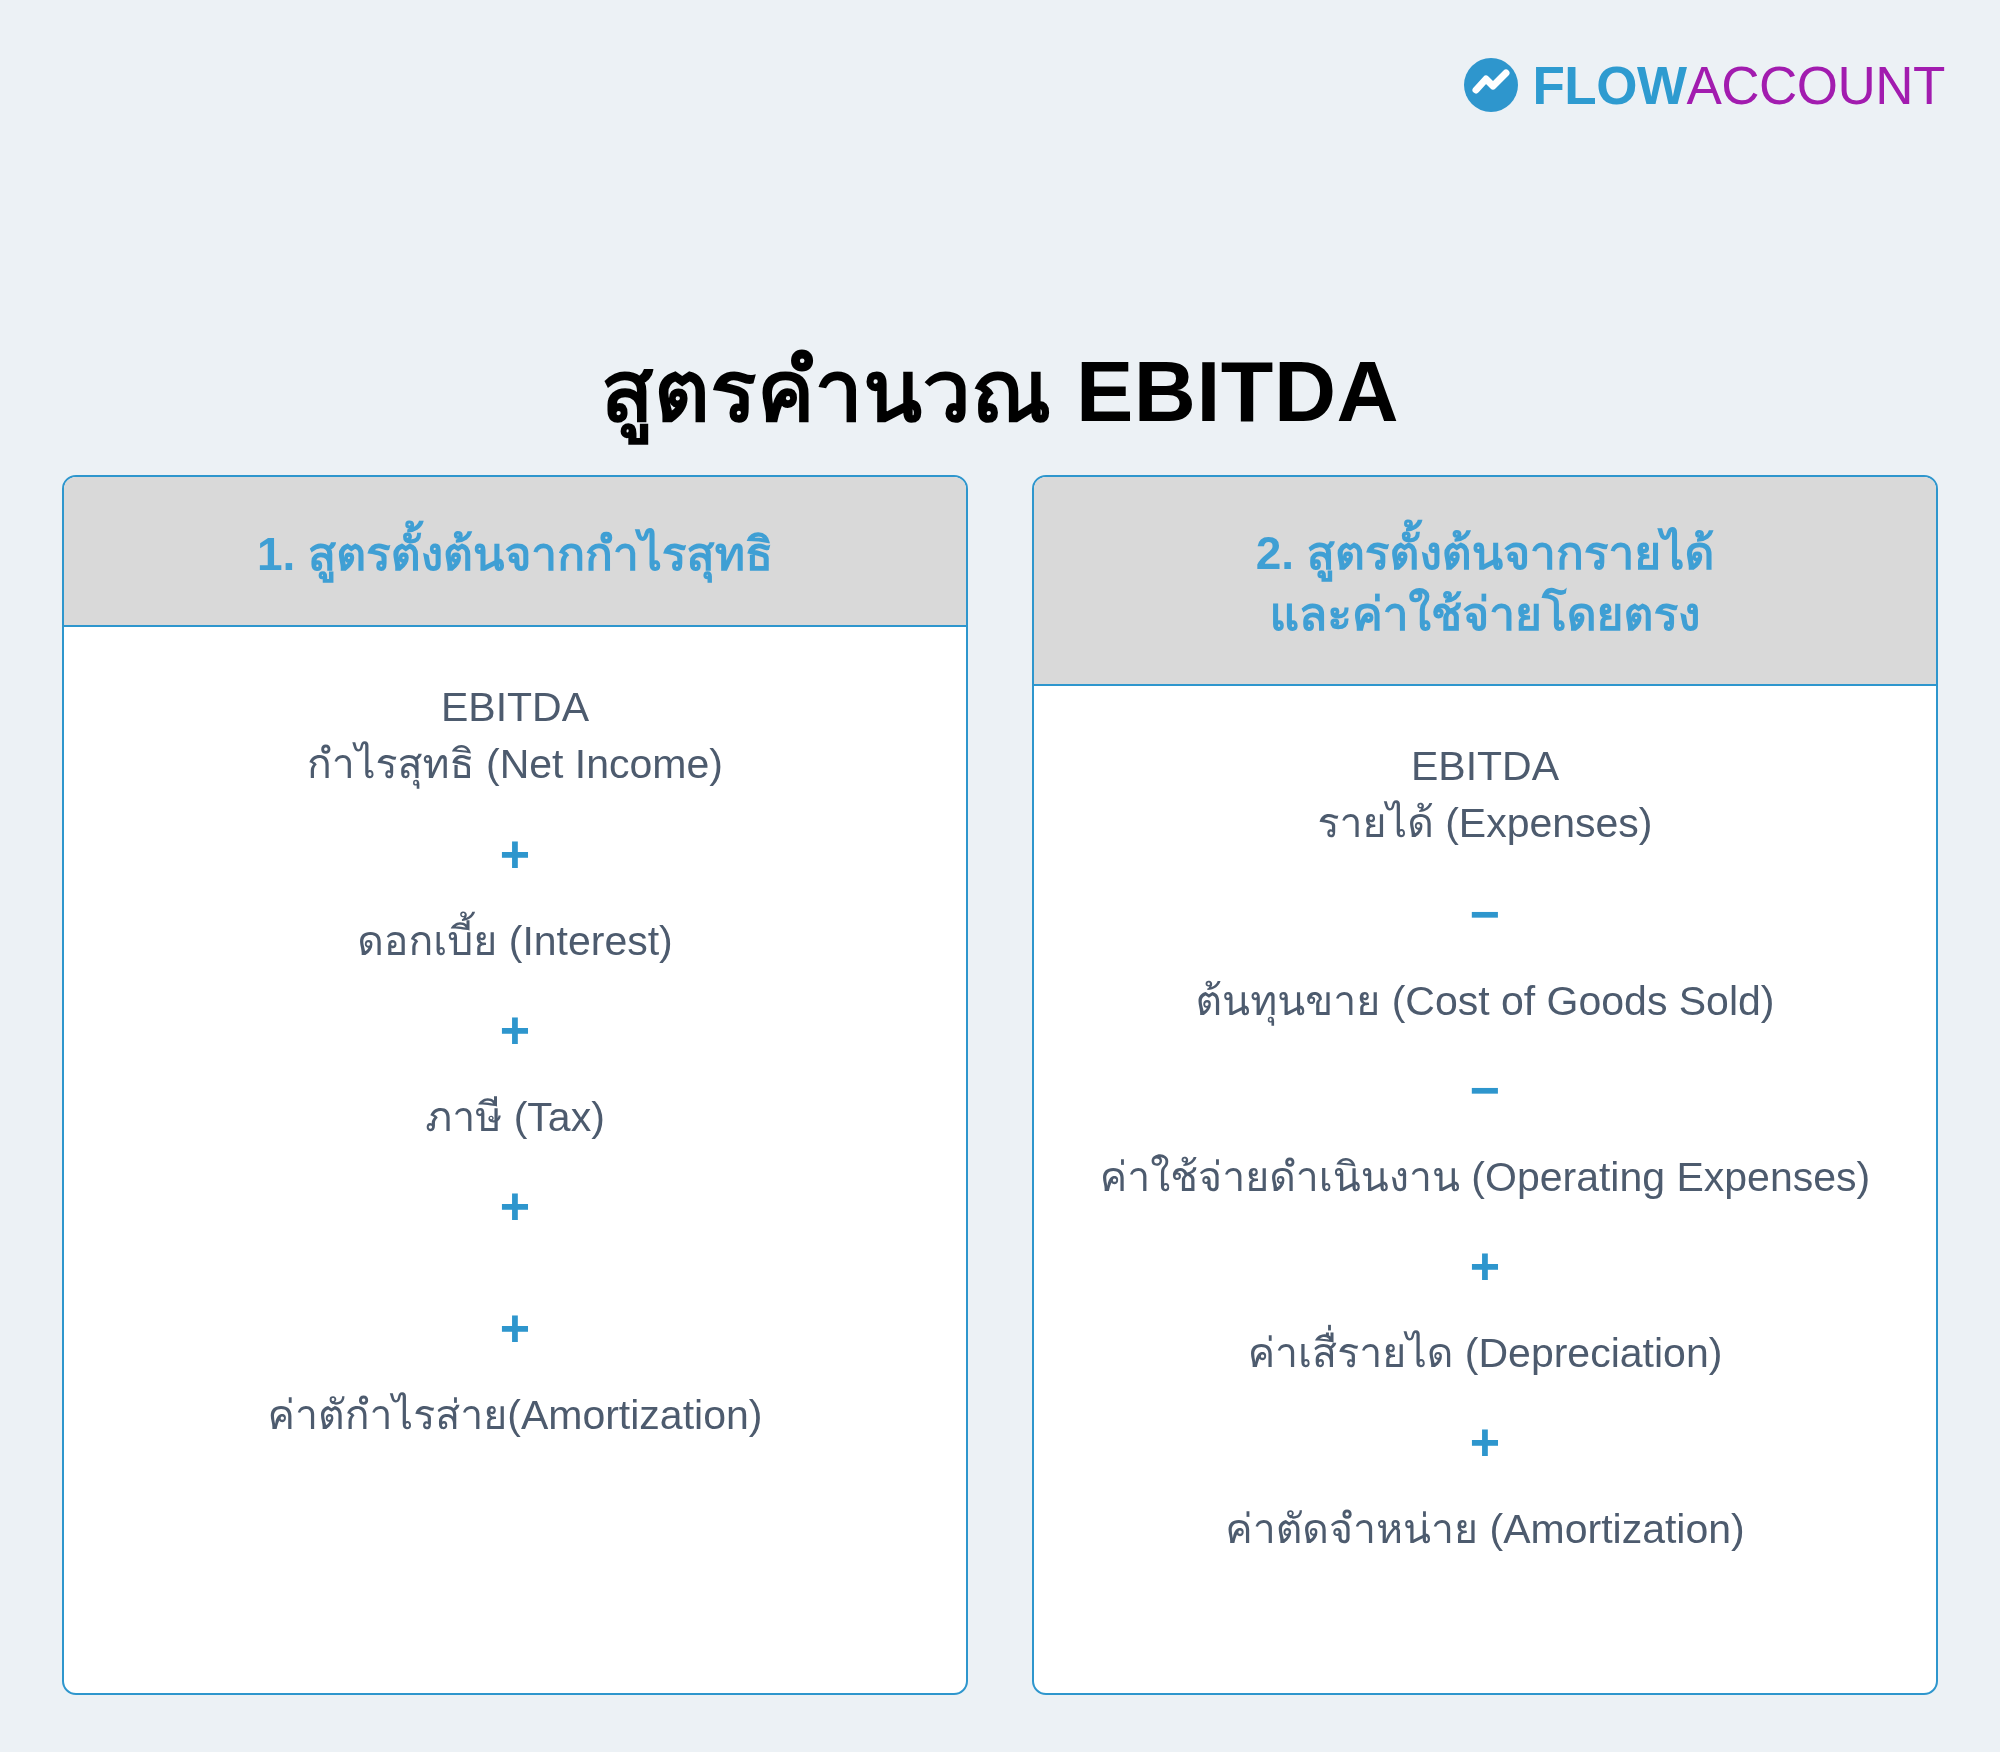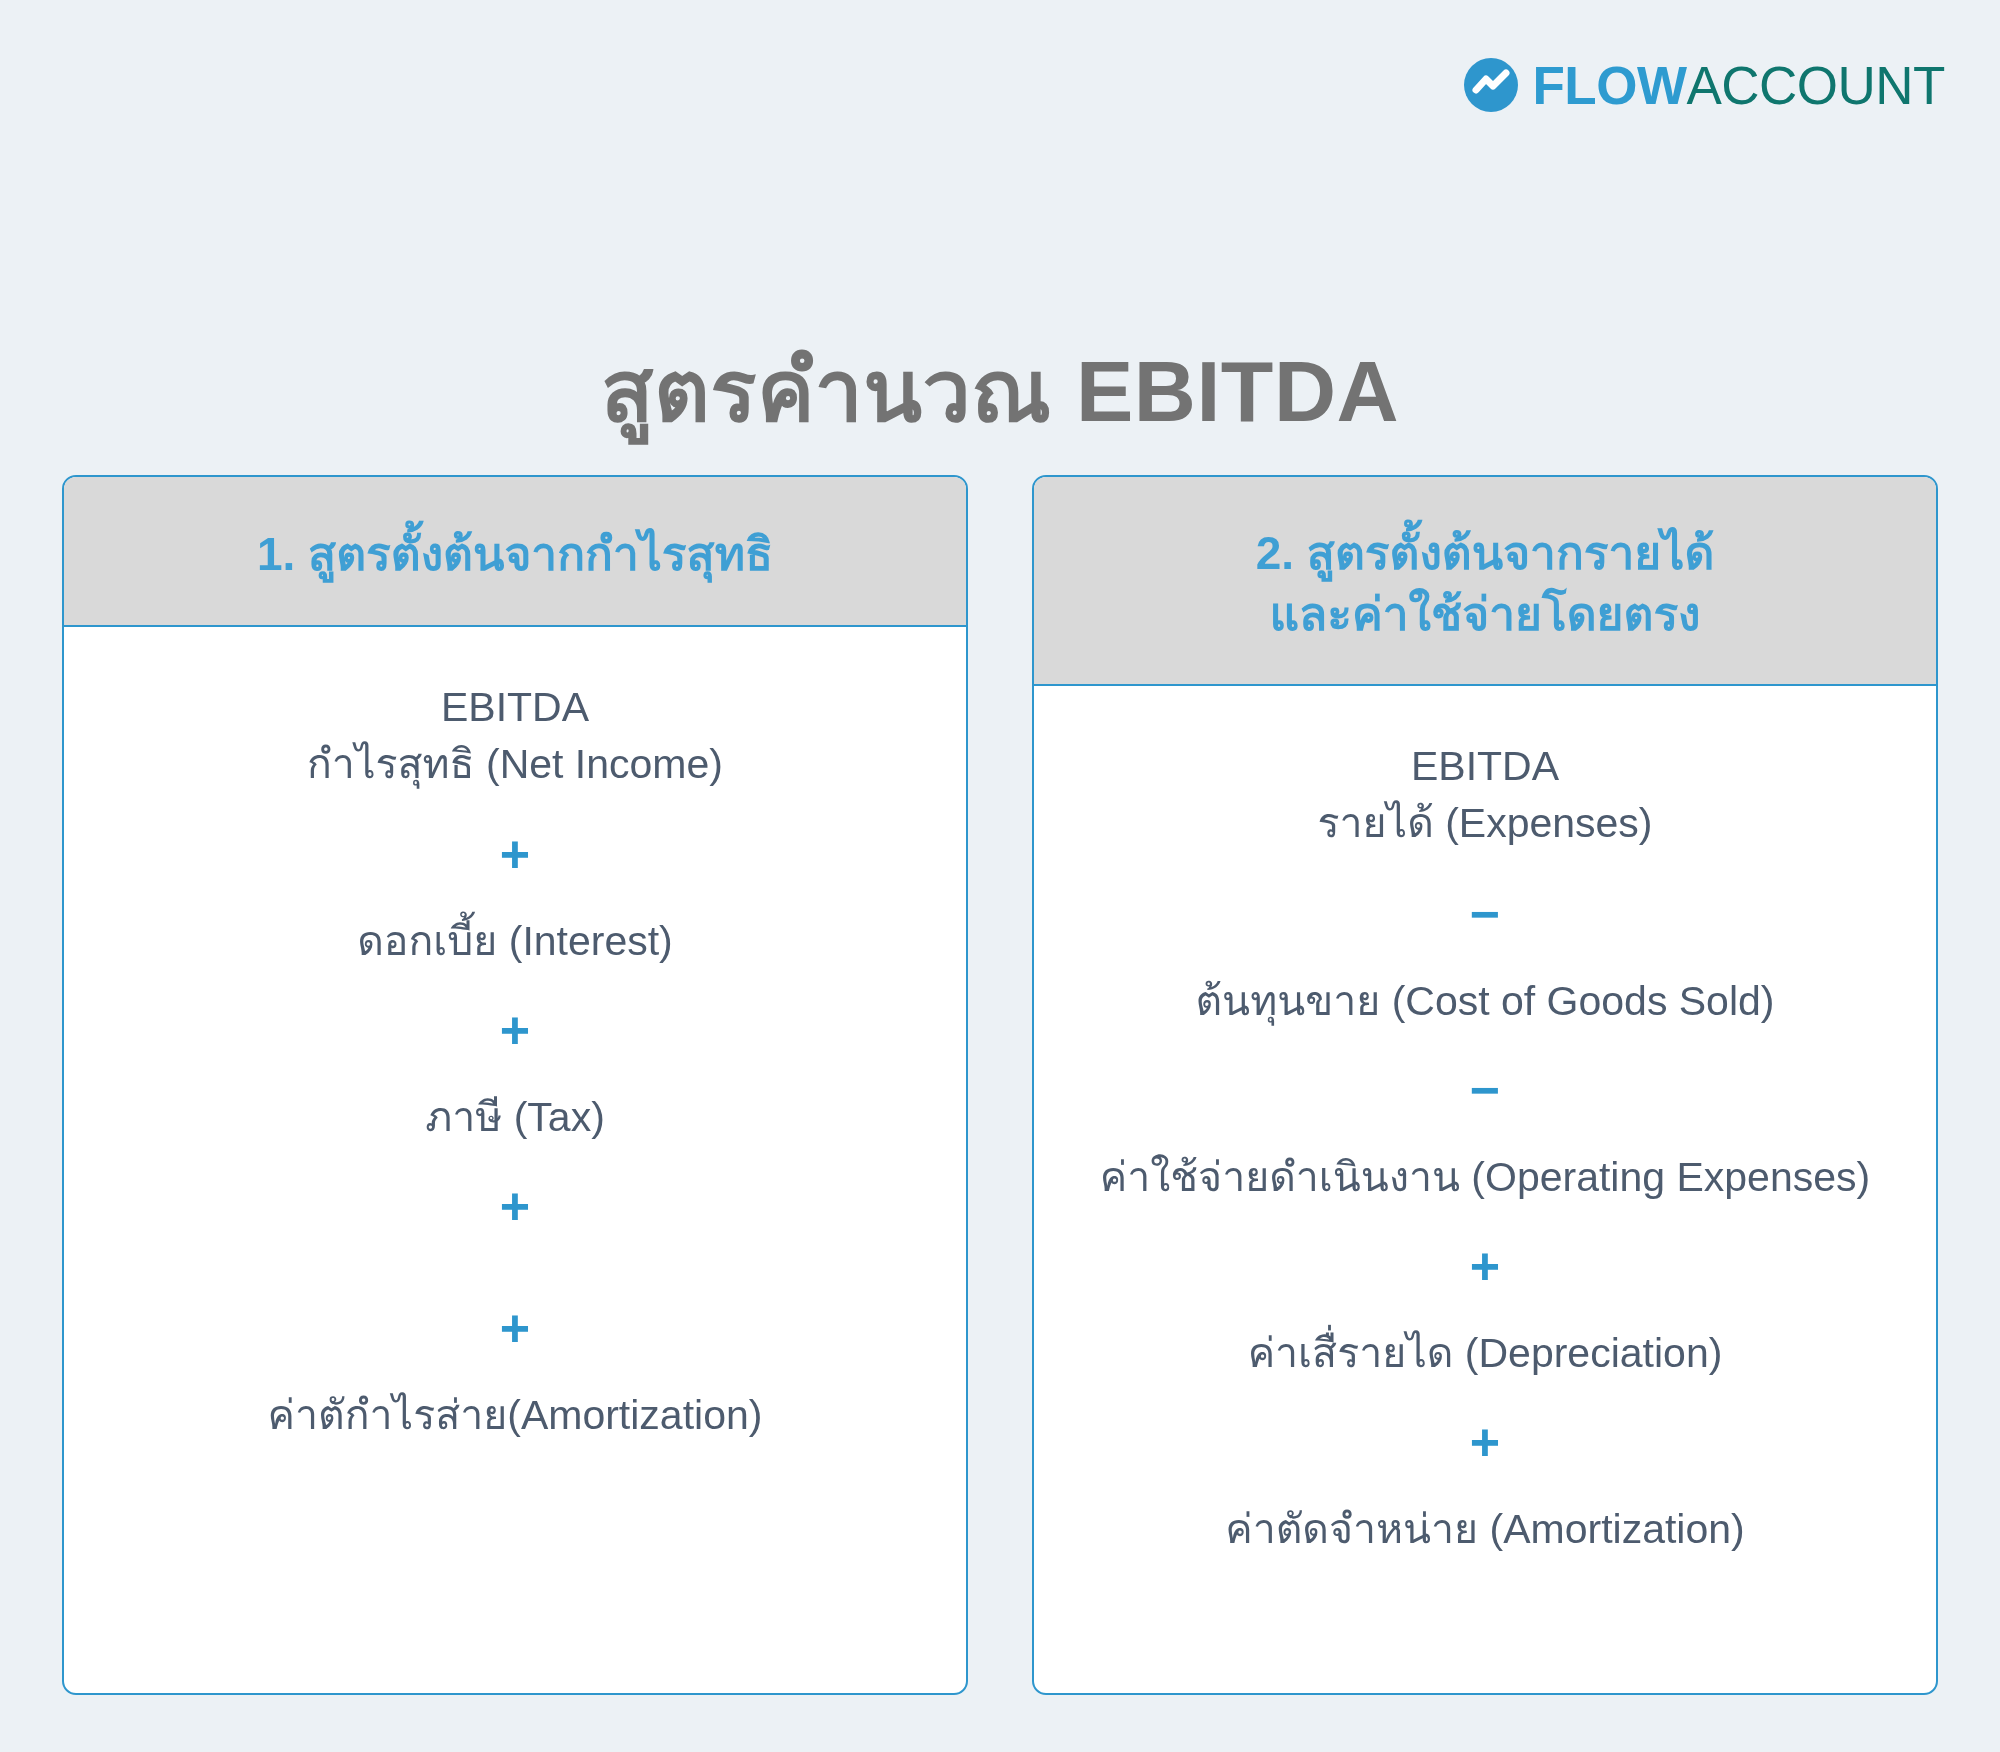--- a/index.html
+++ b/index.html
@@ -35,34 +35,34 @@
     line-height: 1;
     white-space: nowrap;
     display: flex;
     align-items: flex-end;
   }
   .logo-flow {
     color: #2e9bd0;
     font-weight: bold;
   }
   .logo-account {
-    color: #0f766e;
+    color: #a21caf;
     font-weight: 300;
   }
 
   
   .page-title {
     position: absolute;
     top: 286px;
     left: 0;
     width: 100%;
     text-align: center;
     font-size: 86px;
     font-weight: bold;
-    color: #737373;
+    color: #000000;
     letter-spacing: 0.5px;
     line-height: 1.1;
   }
 
   
   .cards {
     position: absolute;
     top: 475px;
     left: 62px;
     width: 1876px;

